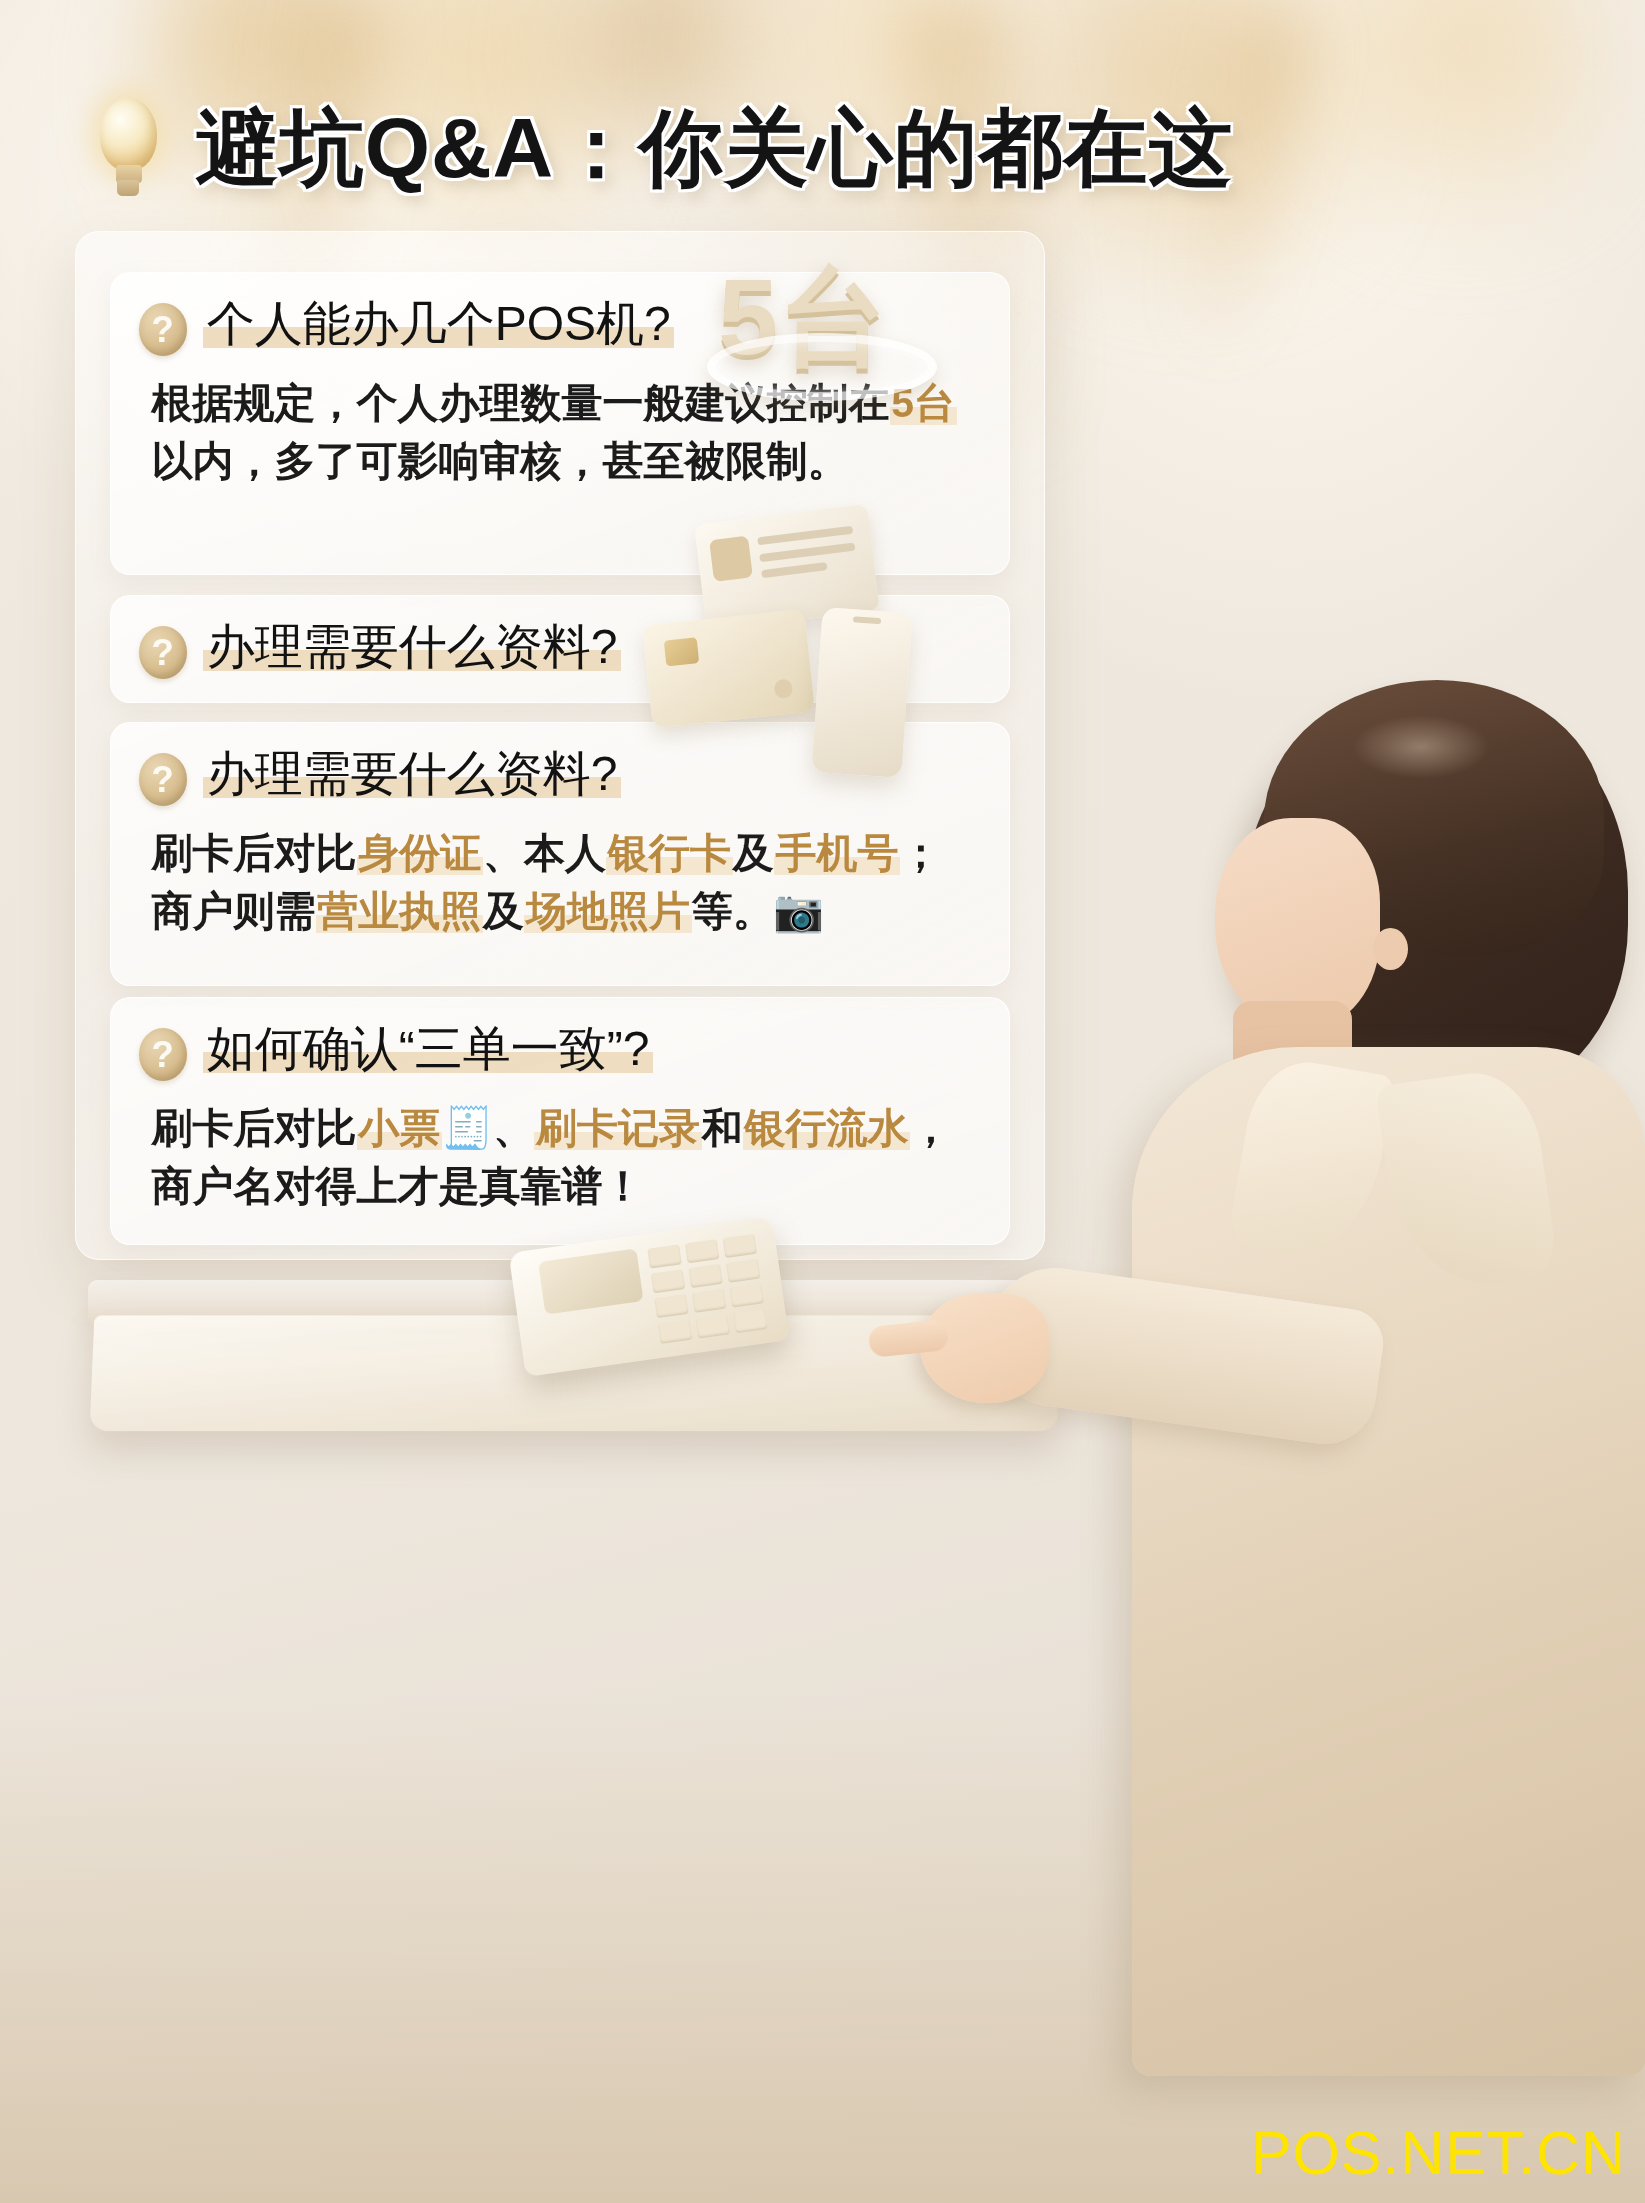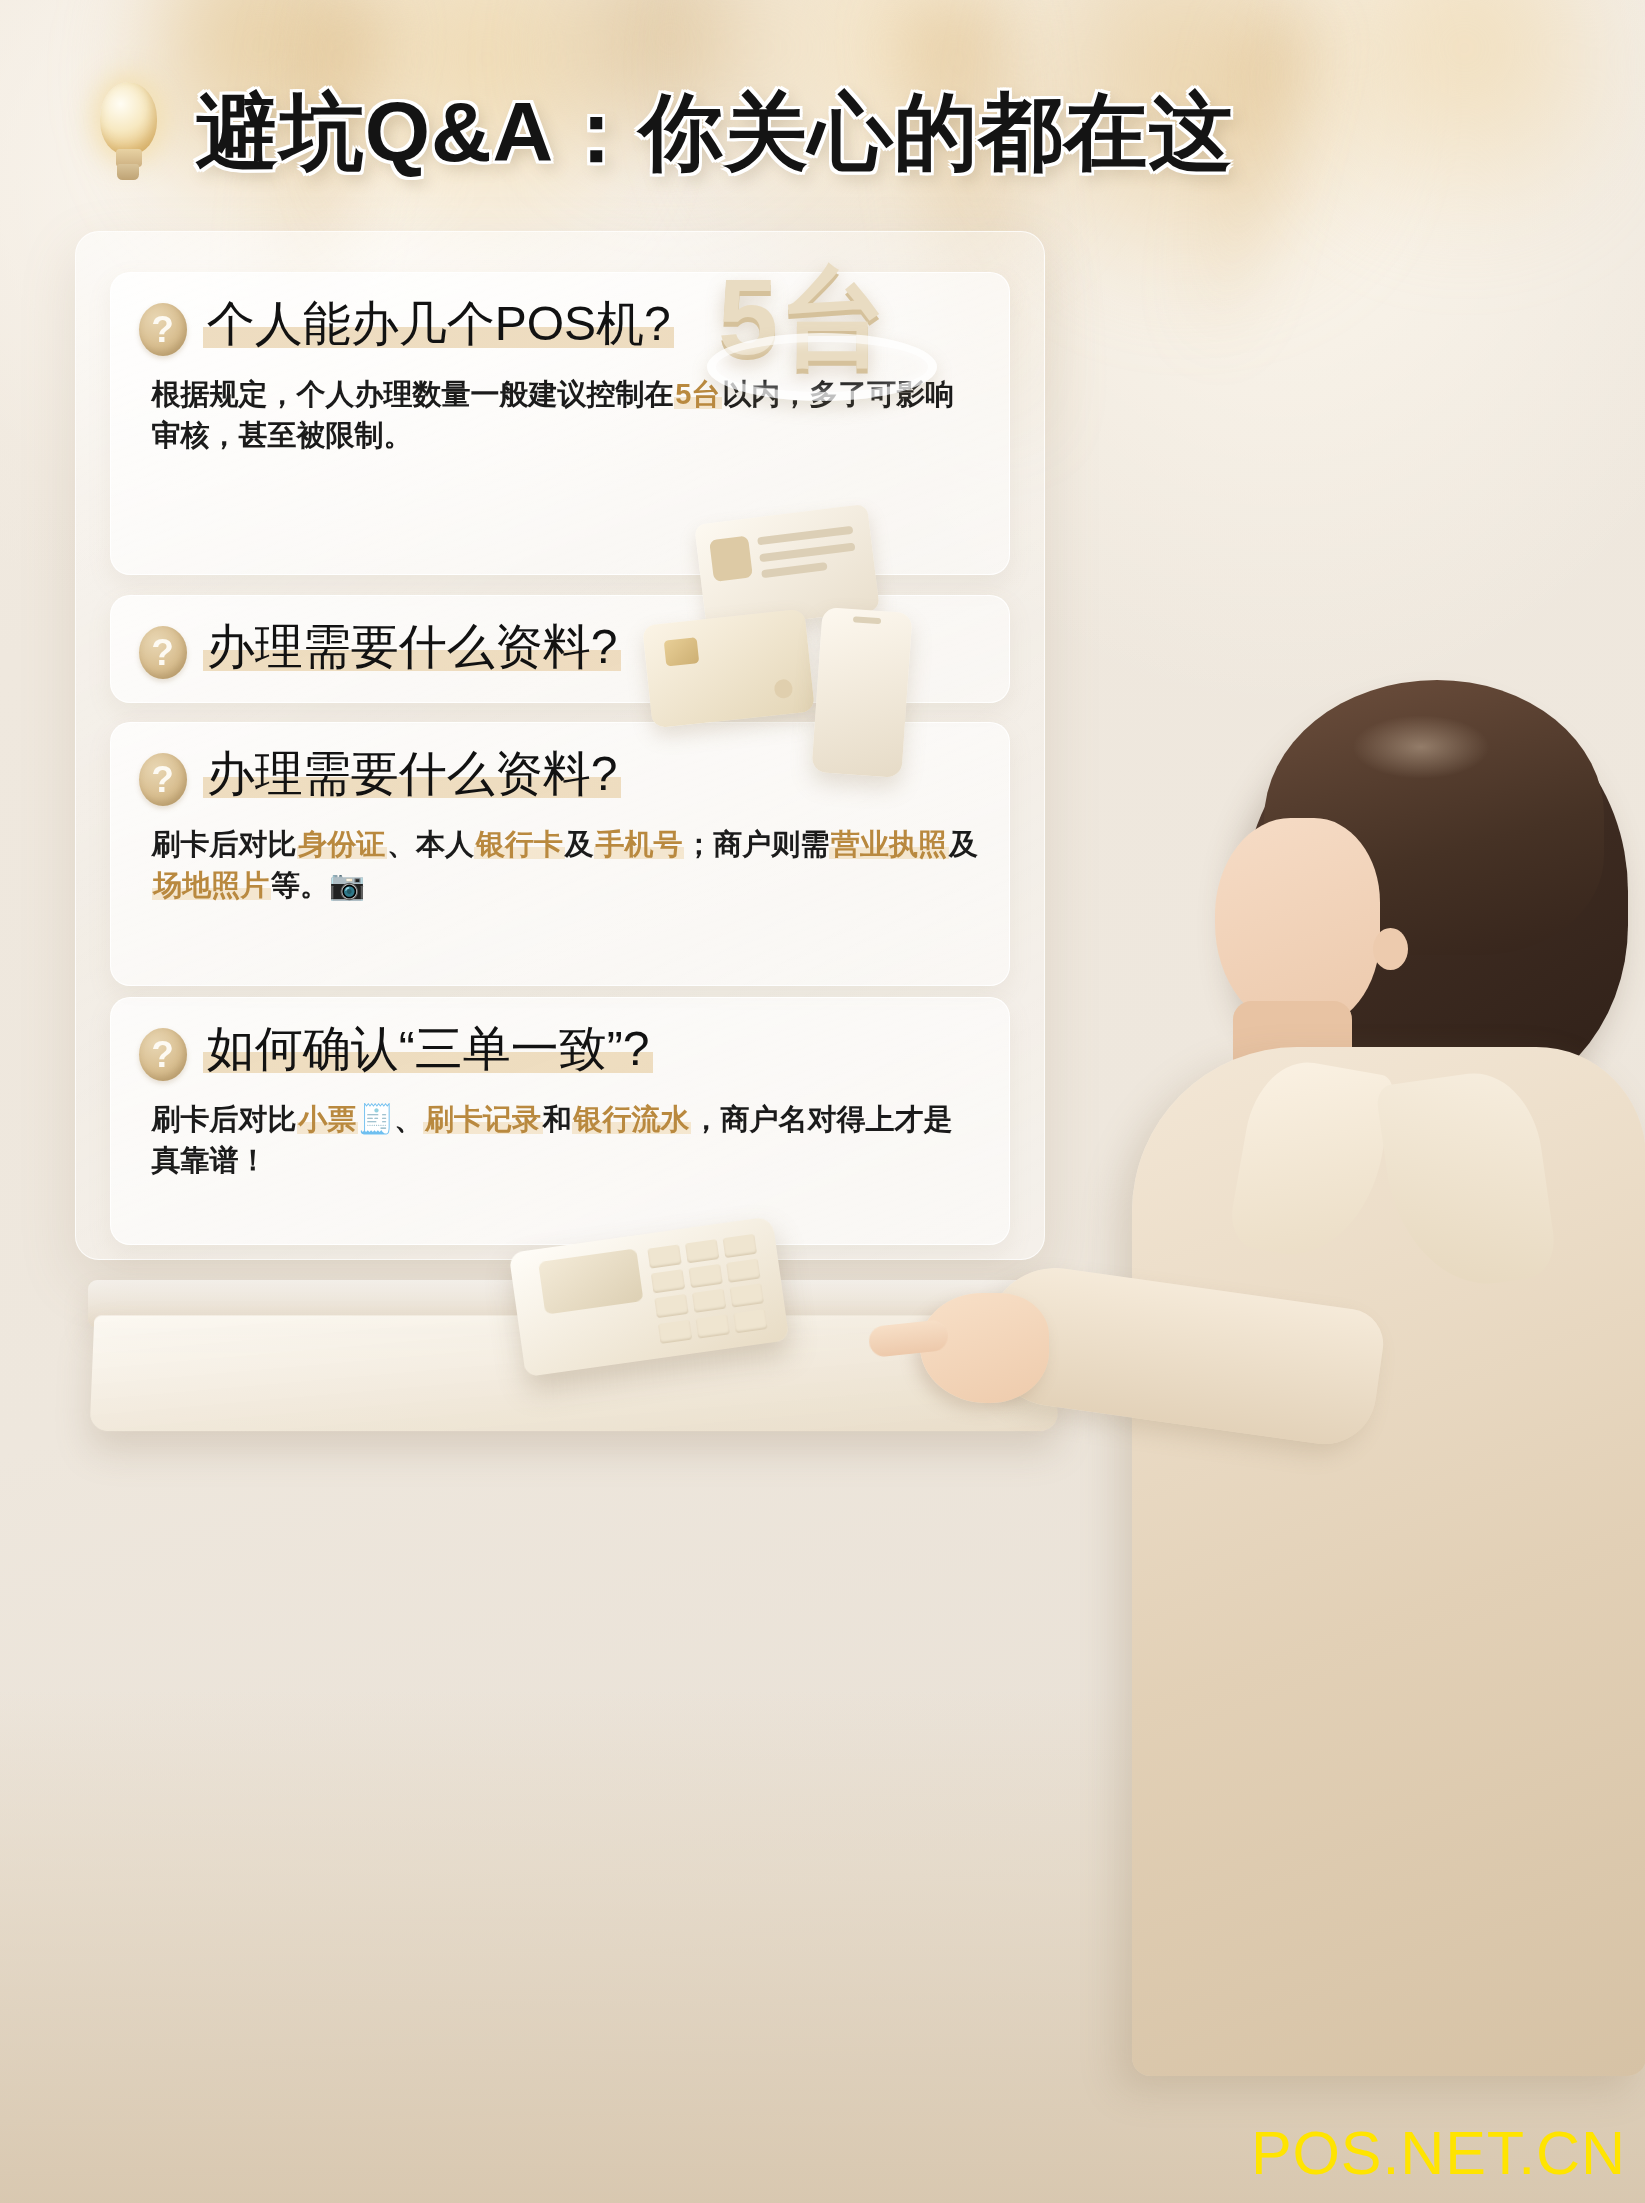--- a/index.html
+++ b/index.html
@@ -33,21 +33,21 @@
   }
   .s1 { left:275px;  top:0;   width:83px;  height:386px; transform:rotate(9deg); }
   .s2 { left:927px; top:0;   width:110px; height:478px; transform:rotate(-8deg); }
   .s3 { left:1212px; top:18.4px;width:64px;  height:349px; transform:rotate(12deg); }
   .floor {
     position:absolute; left:0; right:0; bottom:0; height:514px;
     background:linear-gradient(180deg, rgba(228,217,200,0) 0%, rgba(226,213,193,0.55) 35%, rgba(214,196,170,0.85) 100%);
   }
 
   
-  #header { position:absolute; left:0; top:72px; width:1646px; height:119px; z-index:6; display:flex; align-items:center; }
+  #header { position:absolute; left:0; top:88px; width:1646px; height:119px; z-index:6; display:flex; align-items:center; }
   #bulb { position:relative; width:84px; height:110px; margin-left:87px; flex:none; }
   .bulb-glass {
     position:absolute; left:13px; top:5.5px; width:57px; height:73px; border-radius:50% 50% 46% 46%;
     background:radial-gradient(circle at 36% 30%, #fffdf4 0%, #f7e9c2 42%, #e7c583 78%, #d9b469 100%);
     box-shadow:0 0 24px 9.2px rgba(243,222,170,0.75), inset -3.7px -5.5px 11px rgba(196,155,84,0.45);
   }
   .bulb-neck {
     position:absolute; left:28.5px; top:72px; width:26px; height:18.4px; border-radius:3.7px;
     background:linear-gradient(180deg,#e8d2a3,#cdb081);
   }
@@ -114,21 +114,21 @@
     display:flex; align-items:center; justify-content:center; line-height:1;
   }
   .q-title {
     font-size:48px; font-weight:400; color:#121212; line-height:1.12;
     letter-spacing:0px;
     background:linear-gradient(180deg, rgba(255,255,255,0) 56%, rgba(235,215,182,0.85) 56%, rgba(235,215,182,0.85) 96%, rgba(255,255,255,0) 96%);
     display:inline; padding:0 3.7px;
   }
   .q-body {
     margin-top:18.4px; margin-left:13px;
-    font-size:29px; font-weight:600; line-height:1.42; color:#1b1b1b;
+    font-size:41px; font-weight:600; line-height:1.42; color:#1b1b1b;
   }
   .hl-gold {
     color:#b9893f;
     background:linear-gradient(180deg, rgba(255,255,255,0) 58%, rgba(243,228,203,0.9) 58%, rgba(243,228,203,0.9) 97%, rgba(255,255,255,0) 97%);
     padding:0 1.8px;
   }
 
   
   #prop-5units { position:absolute; left:698px; top:239px; width:275px; height:184px; z-index:6; }
   .unit-txt {

